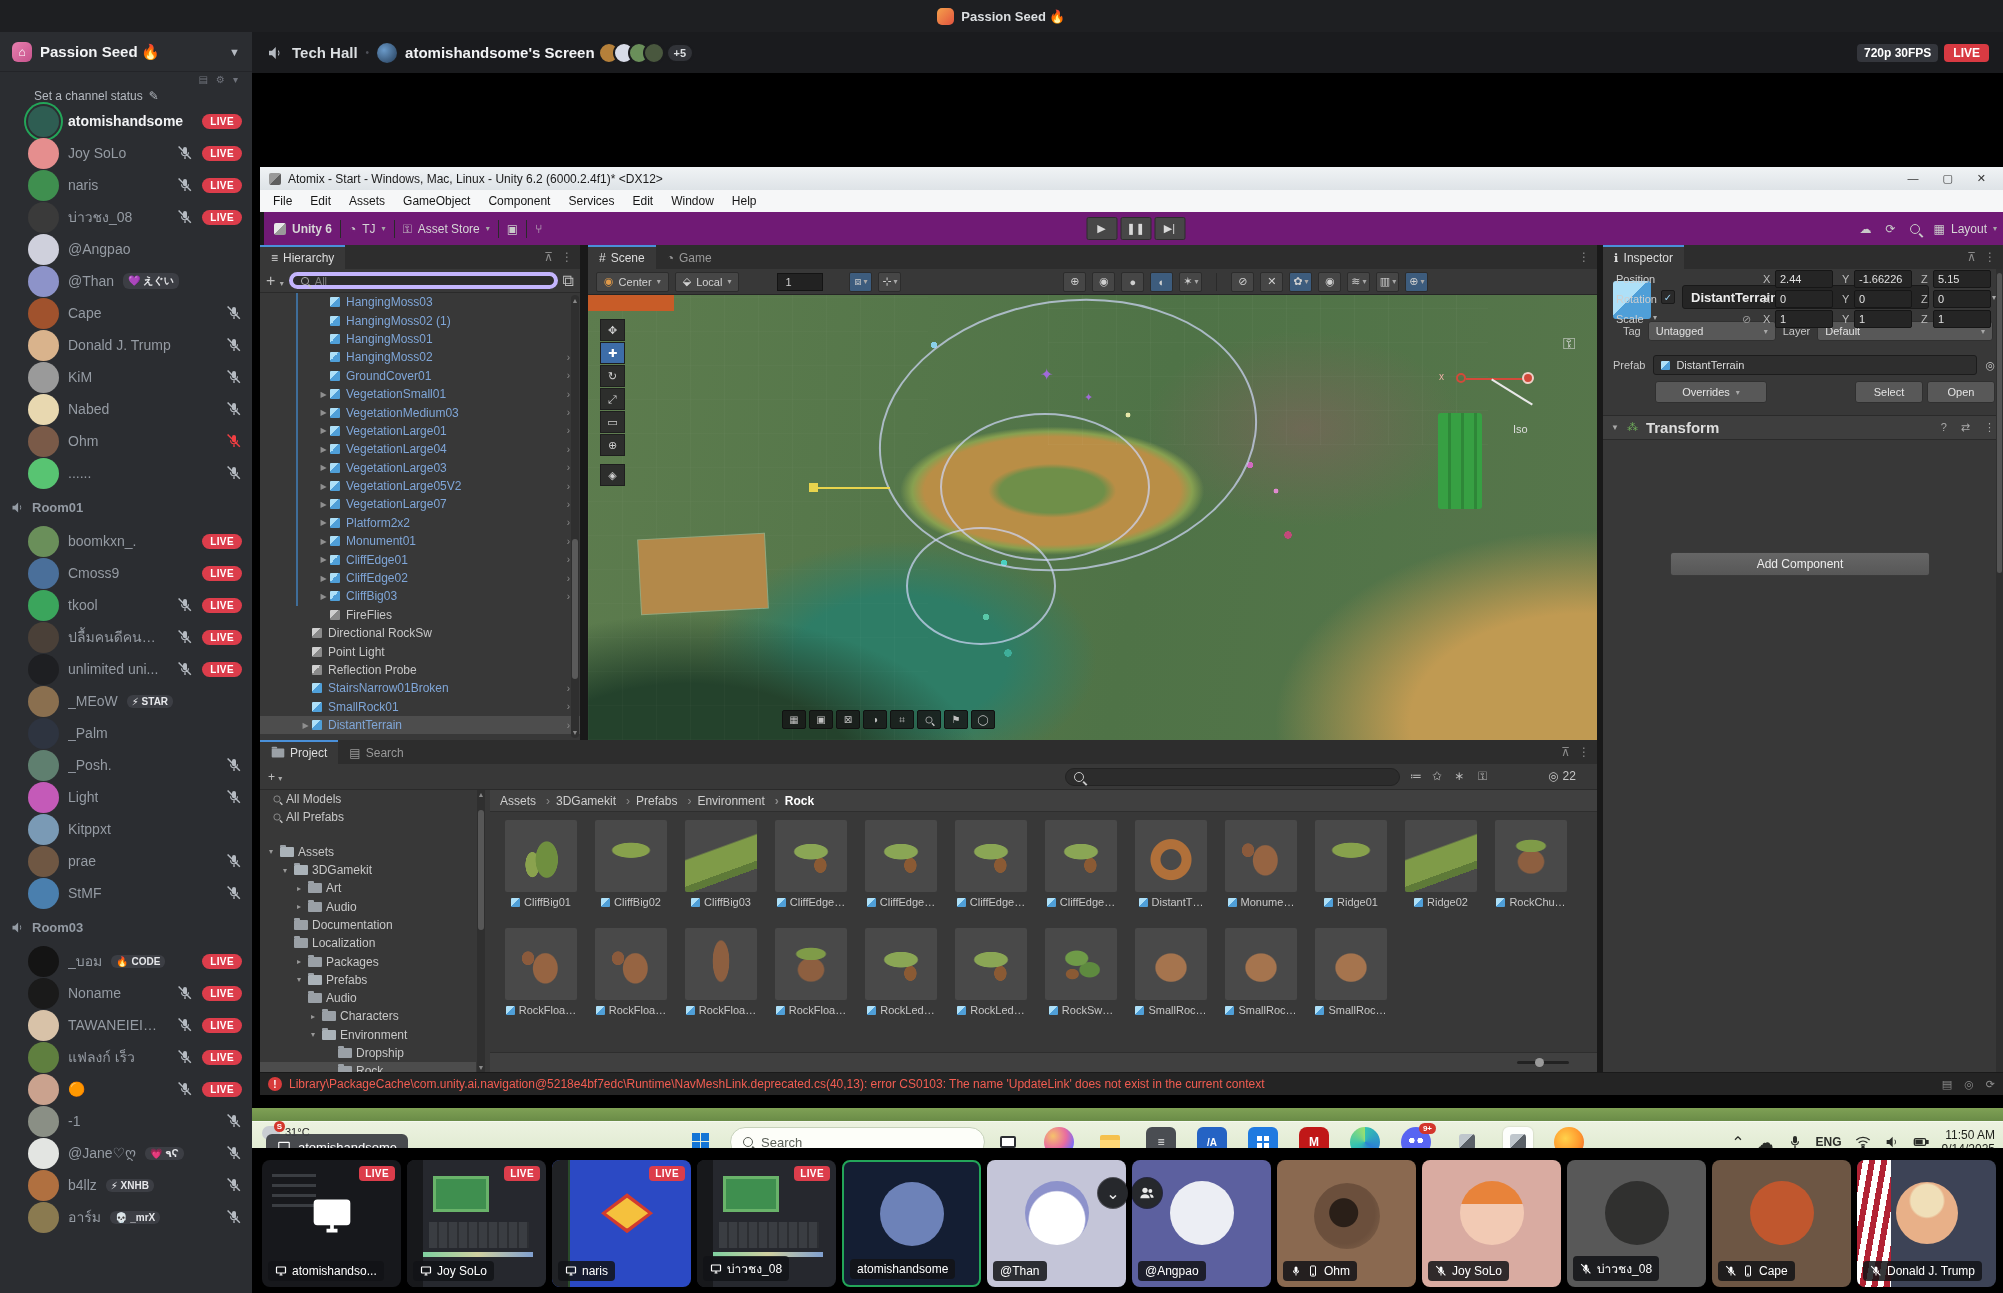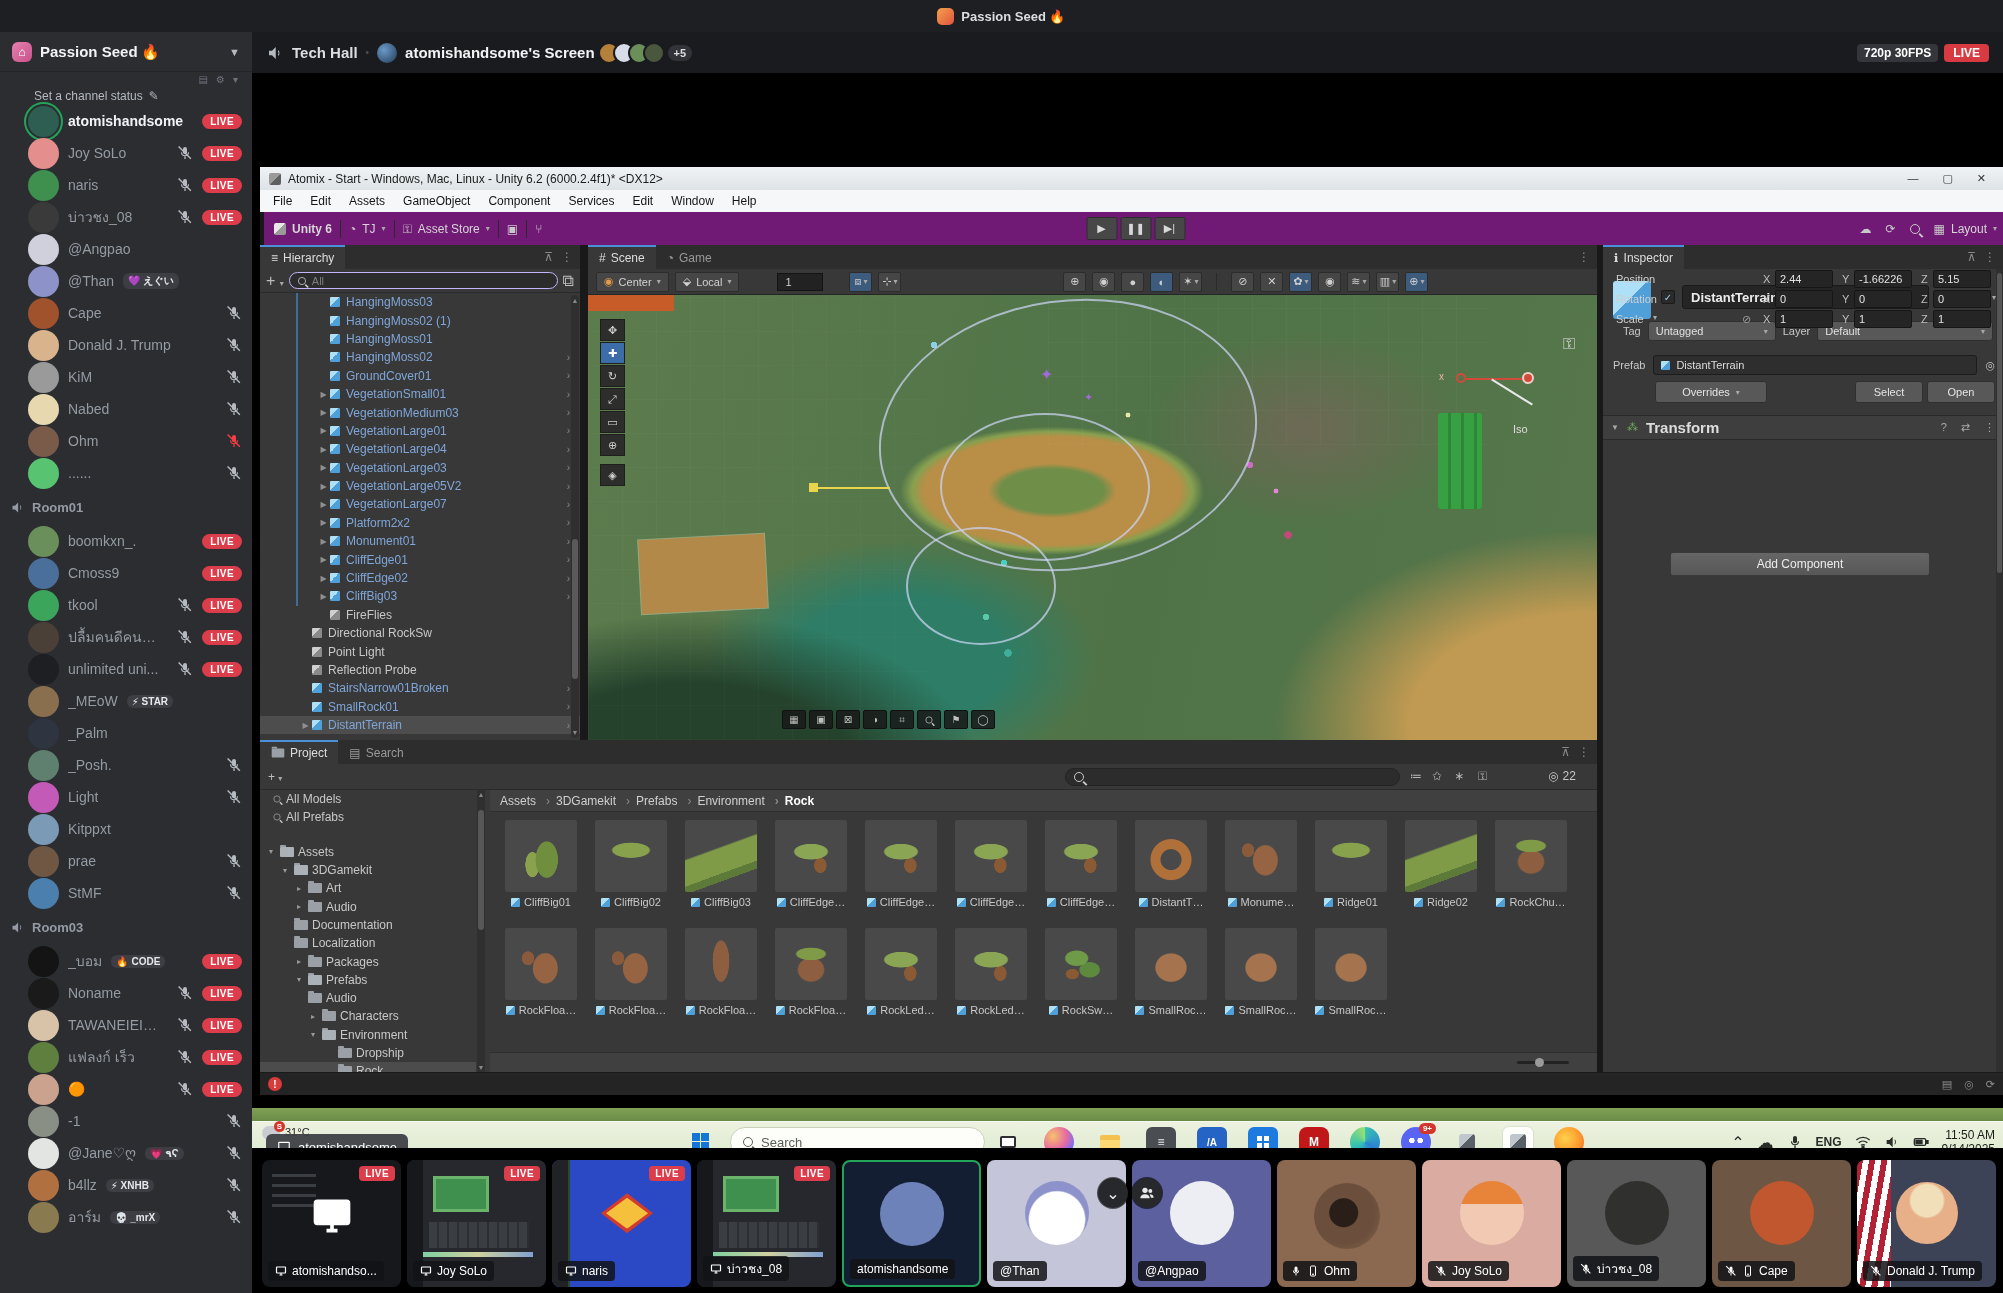--- a/index.html
+++ b/index.html
@@ -71,21 +71,21 @@
 #hier{left:0;top:78px;width:320px;height:495px}
 #scenep{left:328px;top:78px;width:1009px;height:495px}
 #insp{left:1343px;top:78px;width:400px;height:827px}
 #projp{left:0;top:573px;width:1337px;height:332px}
 .tabstrip{height:24px;background:#2d2d2d;display:flex;align-items:stretch;color:#999;font-size:12px}
 .tab{display:flex;align-items:center;gap:5px;padding:0 11px;border-top:2px solid transparent}
 .tab.active{background:#383838;color:#ddd;border-top-color:#4a90d9}
 .tabstrip .tend{margin-left:auto;display:flex;align-items:center;gap:8px;padding-right:7px;color:#8a8a8a;font-size:12px}
 
 .hbar{height:24px;background:#383838;border-bottom:1px solid #2a2a2a;display:flex;align-items:center;gap:5px;padding:0 6px;color:#bdbdbd}
-.hsearch{flex:1;height:17px;background:#2c2c2c;border:1px solid #c4b5fd;border-radius:9px;display:flex;align-items:center;gap:5px;padding:0 7px;color:#7d7d7d;font-size:11px}
+.hsearch{flex:1;height:17px;background:#2c2c2c;border:4px solid #c4b5fd;border-radius:9px;display:flex;align-items:center;gap:5px;padding:0 7px;color:#7d7d7d;font-size:11px}
 .hsearch .mag{transform:scale(.8)}
 #hlist{position:absolute;left:0;top:48px;width:320px;height:447px;overflow:hidden}
 .hrow{height:18.4px;display:flex;align-items:center;font-size:12px;color:#c8c8c8;position:relative}
 .hrow.i1{padding-left:52px}.hrow.i2{padding-left:70px}
 .hrow.guide::before{content:"";position:absolute;left:36px;top:0;bottom:0;width:2px;background:#3f6d99}
 .hexp{width:13px;margin-left:-13px;color:#8f8f8f;font-size:8px;text-align:center;visibility:hidden}
 .hrow.exp .hexp{visibility:visible}
 .hcube{width:10px;height:10px;border-radius:1px;background:linear-gradient(135deg,#aee0f8 45%,#4f9fd8 45%);margin-right:6px;flex:none}
 .hrow.g .hcube{background:linear-gradient(135deg,#cfcfcf 45%,#8a8a8a 45%)}
 .hrow.p .hname{color:#7fa6d8}
@@ -1633,20 +1633,21 @@
       </div>
       <div id="pbottom">
         <span id="pslider">
             <span class="knob"></span>
           </span>
       </div>
     </div>
 
     <div id="ustatus">
       <span class="erric">!</span>
+      <span id="errtext">Library\PackageCache\com.unity.ai.navigation@5218e4bf7edc\Runtime\NavMeshLink.deprecated.cs(40,13): error CS0103: The name 'UpdateLink' does not exist in the current context</span>
       <span class="sics">
         <span>▤</span>
         <span>◎</span>
         <span>⟳</span>
       </span>
     </div>
   </div>
 
   <div id="desktop"></div>
   <div id="taskbar">

